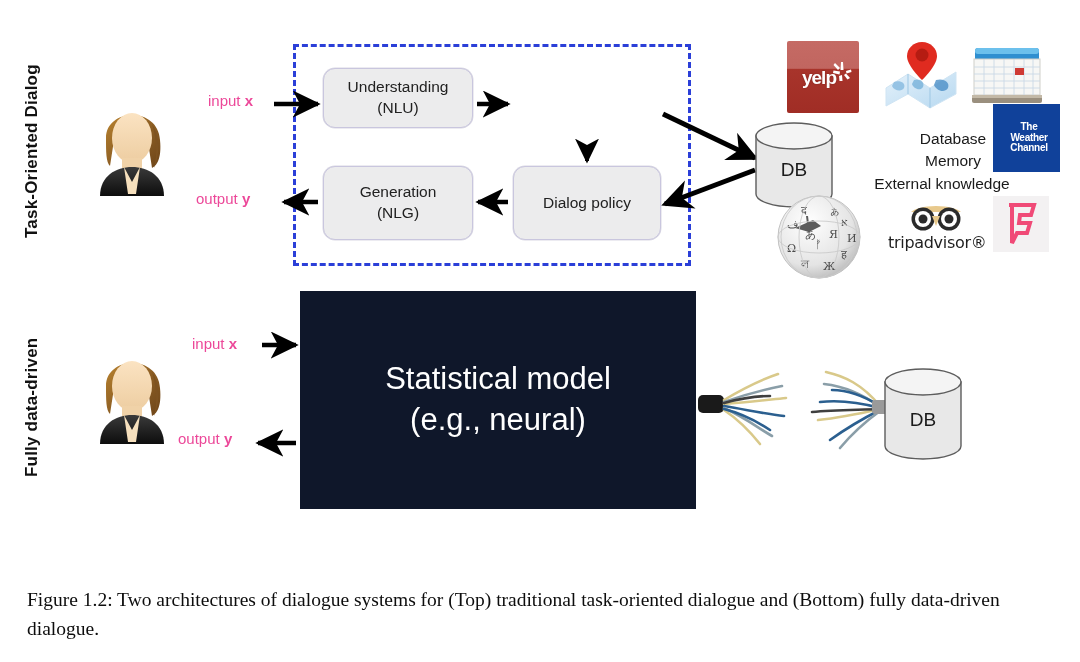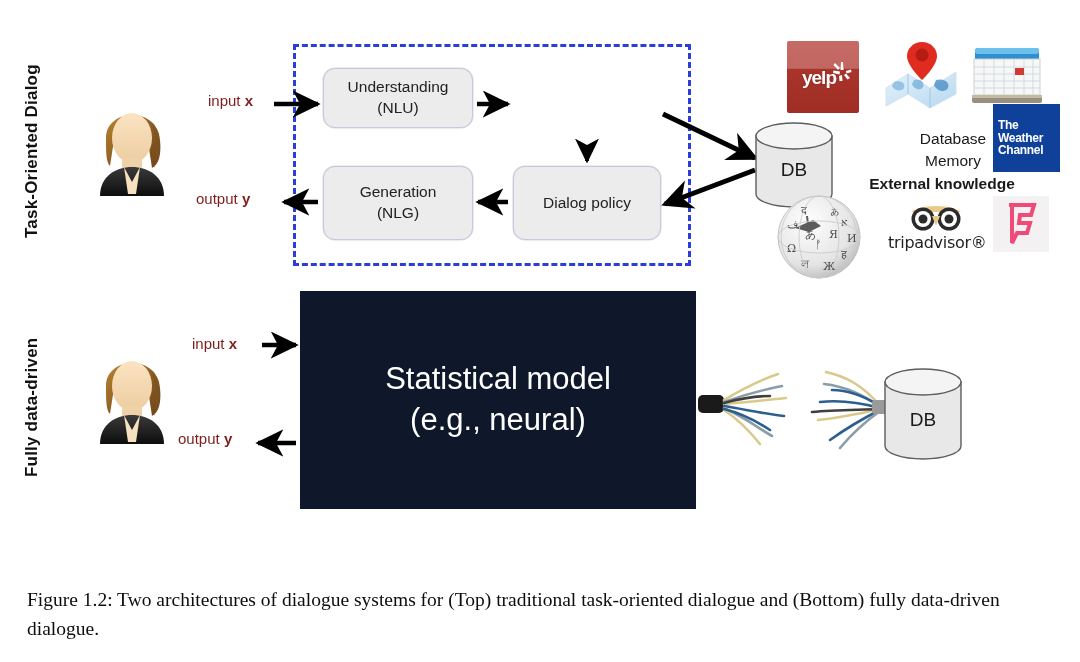--- a/index.html
+++ b/index.html
@@ -31,21 +31,21 @@
   #label-fully { left: 22px; top: 300px; height: 215px; font-size: 17px; }
 
   
   .avatar { position: absolute; }
   .avatar svg { display: block; }
 
   
   .io-label {
     position: absolute;
     font-size: 15px;
-    color: #7f1d1d;
+    color: #ec4899;
     white-space: nowrap;
   }
   .io-label b { font-weight: bold; }
 
   
   #dashed-box {
     position: absolute;
     left: 293px; top: 44px;
     width: 398px; height: 222px;
     border: 3px dashed #2b3fd8;
@@ -100,21 +100,21 @@
   #knowledge-text {
     position: absolute;
     left: 873px; top: 128px;
     width: 160px;
     text-align: center;
     font-size: 15.5px;
     color: #1a1a1a;
     line-height: 1.45;
   }
   #knowledge-text div { white-space: nowrap; }
-  #knowledge-text div:nth-child(3) { margin-left: -22px; font-weight: bold; }
+  #knowledge-text div:nth-child(3) { margin-left: -22px; }
 
   
   .logo { position: absolute; }
 
   #logo-yelp {
     left: 787px; top: 41px; width: 72px; height: 72px;
     background: linear-gradient(180deg, #c56a64 0%, #c16660 38%, #a8342b 39%, #a02d25 100%);
     border-radius: 2px;
     display: flex; align-items: center; justify-content: center;
   }
@@ -128,23 +128,24 @@
   #logo-calendar { left: 972px; top: 46px; width: 70px; height: 62px; }
 
   #logo-weather {
     left: 993px; top: 104px; width: 67px; height: 68px;
     background: #10419a;
     display: flex; flex-direction: column;
     justify-content: center;
     padding-left: 5px;
   }
   #logo-weather span {
-    color: #fff; font-weight: bold; font-size: 12px;
+    color: #fff; font-weight: bold; font-size: 10px;
     line-height: 1.08; letter-spacing: -0.3px;
     font-family: "Liberation Sans", sans-serif;
+    text-align: center;
   }
 
   #logo-tripadvisor { left: 888px; top: 204px; width: 95px; height: 52px; text-align: center; }
   #logo-tripadvisor .ta-word {
     font-size: 16px; color: #1f1f1f; letter-spacing: -0.3px;
     font-family: "DejaVu Sans", sans-serif; margin-top: 1px;
   }
 
   #logo-foursquare {
     left: 993px; top: 196px; width: 56px; height: 56px;

